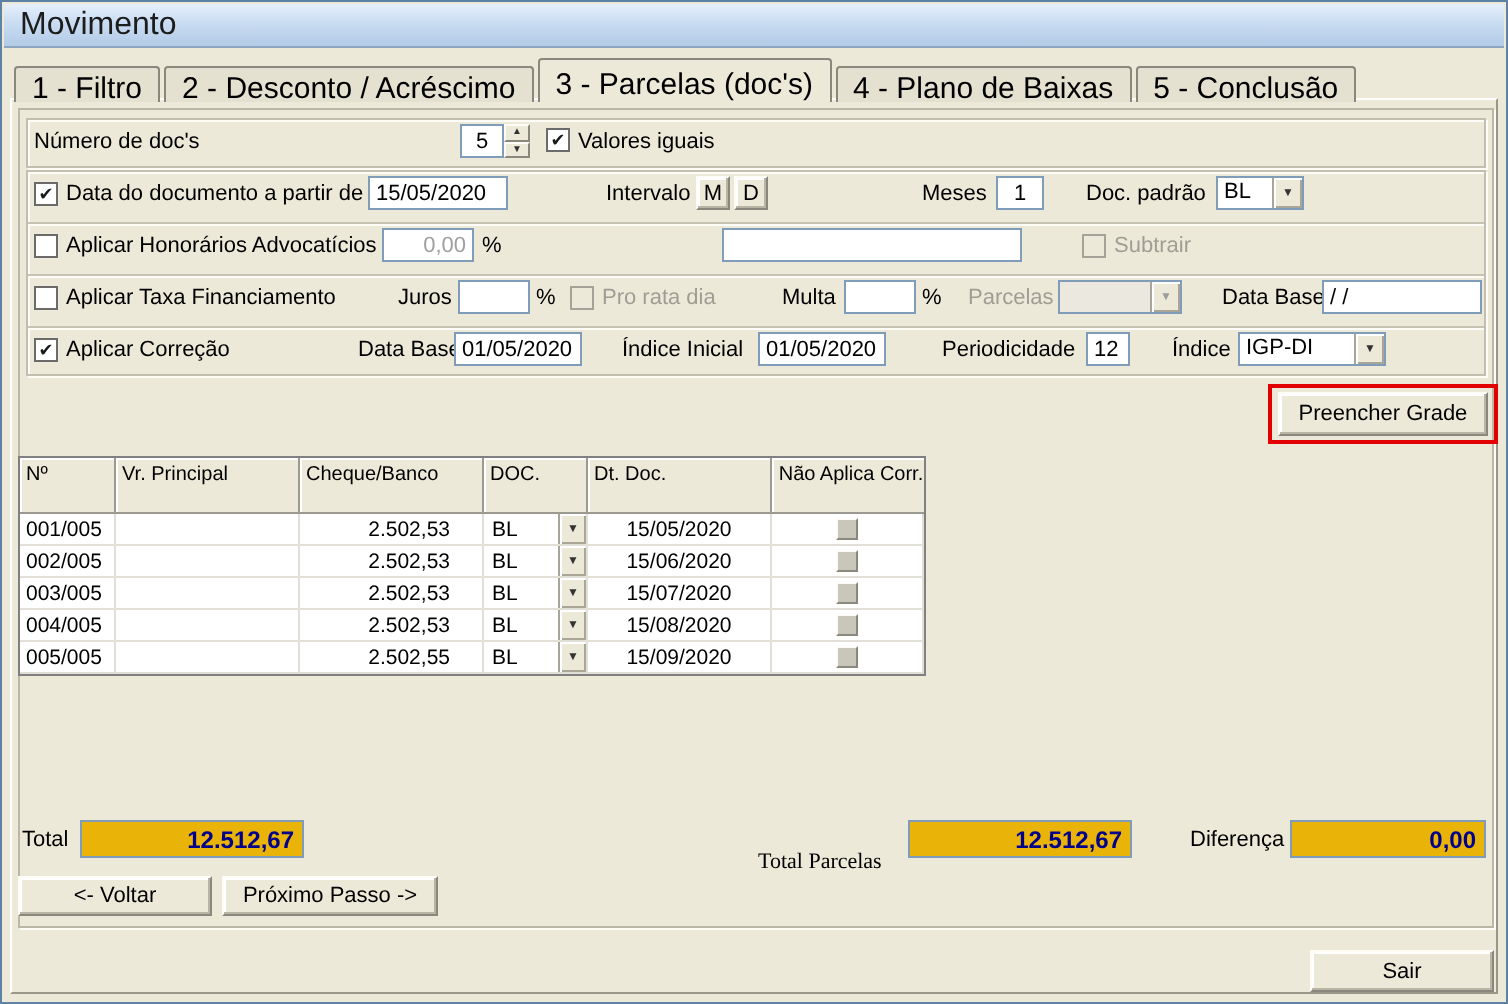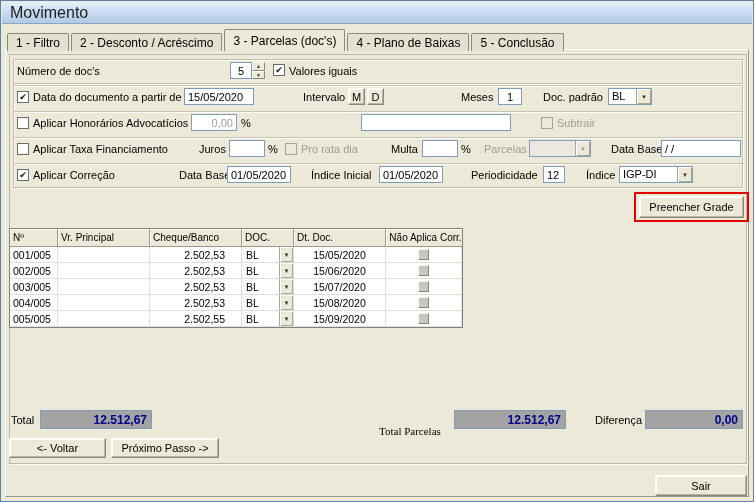--- a/index.html
+++ b/index.html
@@ -3,21 +3,21 @@
 <meta charset="utf-8">
 <style>
   html,body{margin:0;padding:0;background:#fff;}
   *{box-sizing:border-box;font-family:"Liberation Sans",sans-serif;}
   .window{position:relative;width:754px;height:502px;background:#ece9d8;border:1px solid #5e82a5;overflow:hidden;}
   .titlebar{position:absolute;left:1px;top:1px;right:1px;height:22px;
     background:linear-gradient(180deg,#e6f0fb 0%,#c9dcf2 45%,#b3cbe7 100%);
     border-bottom:1px solid #8ba4c0;display:flex;align-items:center;}
   .title-text{font-size:16px;color:#1c1c1c;padding-left:8px;}
   .tabs{position:absolute;top:29px;left:6px;height:21px;display:flex;align-items:flex-end;z-index:3;}
-  .tab{height:18px;padding:2px 8px 0;font-size:12px;color:#000;background:#e4e1d0;
+  .tab{height:18px;padding:2px 8px 0;font-size:15px;color:#000;background:#e4e1d0;
     border:1px solid #8a887c;border-bottom:none;border-radius:2px 2px 0 0;margin-right:2px;white-space:nowrap;}
   .tab.active{height:22px;background:#ece9d8;position:relative;z-index:4;padding-top:4px;}
   .page{position:absolute;left:4px;top:48px;right:4px;bottom:4px;background:#ece9d8;
     border:1px solid;border-color:#fff #9a978a #9a978a #fff;z-index:1;}
   .inner{position:absolute;left:8px;top:53px;width:738px;height:410px;
     border:1px solid #bab7a8;box-shadow:1px 1px 0 #fdfcf7;z-index:1;}
   .gbox{position:absolute;border:1px solid #c2bfb0;box-shadow:1px 1px 0 #fdfcf7,inset 1px 1px 0 #fdfcf7;z-index:1;}
   .sep{position:absolute;left:13px;width:728px;height:2px;border-top:1px solid #c6c3b4;border-bottom:1px solid #fdfcf7;z-index:1;}
   .lbl{position:absolute;font-size:11px;color:#000;white-space:nowrap;z-index:2;}
   .lbl.dis{color:#9f9d94;}
@@ -37,36 +37,36 @@
     font-size:9px;line-height:10px;text-align:center;color:#1a1a1a;z-index:2;}
   .checkbox.dis{background:#ece9d8;border-color:#a5a298;}
   .btn{position:absolute;background:#ece9d8;border:1px solid;border-color:#fdfcf7 #8a887c #8a887c #fdfcf7;
     box-shadow:inset -1px -1px 0 #b9b5a5,inset 1px 1px 0 #fff;font-size:11px;color:#000;
     display:flex;align-items:center;justify-content:center;white-space:nowrap;z-index:2;cursor:default;}
   .spin{position:absolute;width:13px;height:17px;display:flex;flex-direction:column;z-index:2;}
   .spin-btn{flex:1;background:#ece9d8;border:1px solid;border-color:#fdfcf7 #8a887c #8a887c #fdfcf7;
     font-size:5px;display:flex;align-items:center;justify-content:center;color:#333;}
   .annotation{position:absolute;border:2px solid #e20000;z-index:5;}
   .grid{position:absolute;left:8px;top:227px;width:454px;border:1px solid #808080;background:#fff;z-index:2;}
-  .grid-header{display:grid;grid-template-columns:48px 92px 92px 52px 92px 76px;height:18px;}
+  .grid-header{display:grid;grid-template-columns:48px 92px 92px 52px 92px 76px;height:28px;}
   .hcell{background:#ece9d8;border-right:1px solid #9c9a90;border-bottom:1px solid #9c9a90;
     box-shadow:inset 1px 1px 0 #fff;font-size:10px;padding:3px 0 0 3px;white-space:nowrap;overflow:hidden;}
   .grow{display:grid;grid-template-columns:48px 92px 92px 52px 92px 76px;height:16px;}
   .gcell{border-right:1px solid #e2e0d6;border-bottom:1px solid #e2e0d6;font-size:10.5px;color:#000;
     display:flex;align-items:center;overflow:hidden;position:relative;}
   .c-num{padding-left:3px;}
   .c-vr{justify-content:flex-end;padding-right:16px;}
   .c-dt{justify-content:center;}
   .c-doc .doc-val{padding-left:4px;font-size:10.5px;}
   .c-doc .doc-drop{position:absolute;right:0;top:0;bottom:0;width:14px;background:#ece9d8;
     border-left:1px solid #a9a699;display:flex;align-items:center;justify-content:center;font-size:6px;color:#333;
     box-shadow:inset 1px 1px 0 #fff,inset -1px -1px 0 #a9a699;}
   .c-nac{justify-content:center;}
   .mini-btn{width:11px;height:11px;background:#c9c6ba;border:1px solid;border-color:#fdfcf7 #8a887c #8a887c #fdfcf7;display:block;}
-  .tbox{position:absolute;background:#a3a3a3;border:1px solid #7f9db9;display:flex;align-items:center;
+  .tbox{position:absolute;background:#eab308;border:1px solid #7f9db9;display:flex;align-items:center;
     justify-content:flex-end;padding:0 4px;font-weight:bold;color:#00008B;font-size:12px;z-index:2;}
 </style>
 </head>
 <body>
 
 <div class="window">
 
   <div class="titlebar">
     <span class="title-text">Movimento</span>
   </div>

